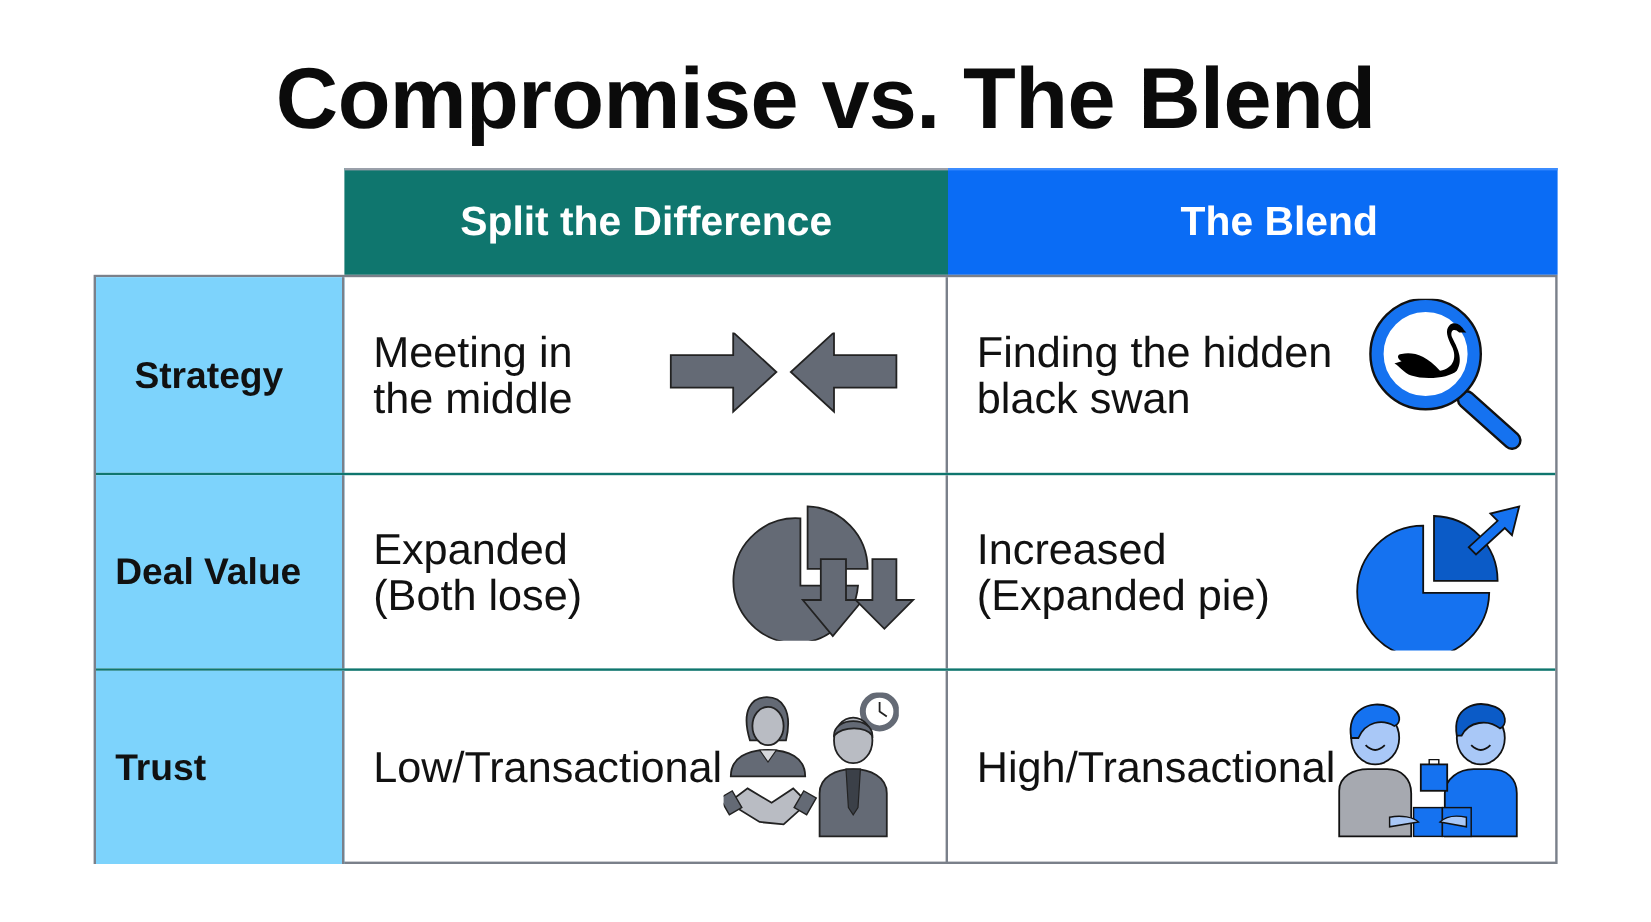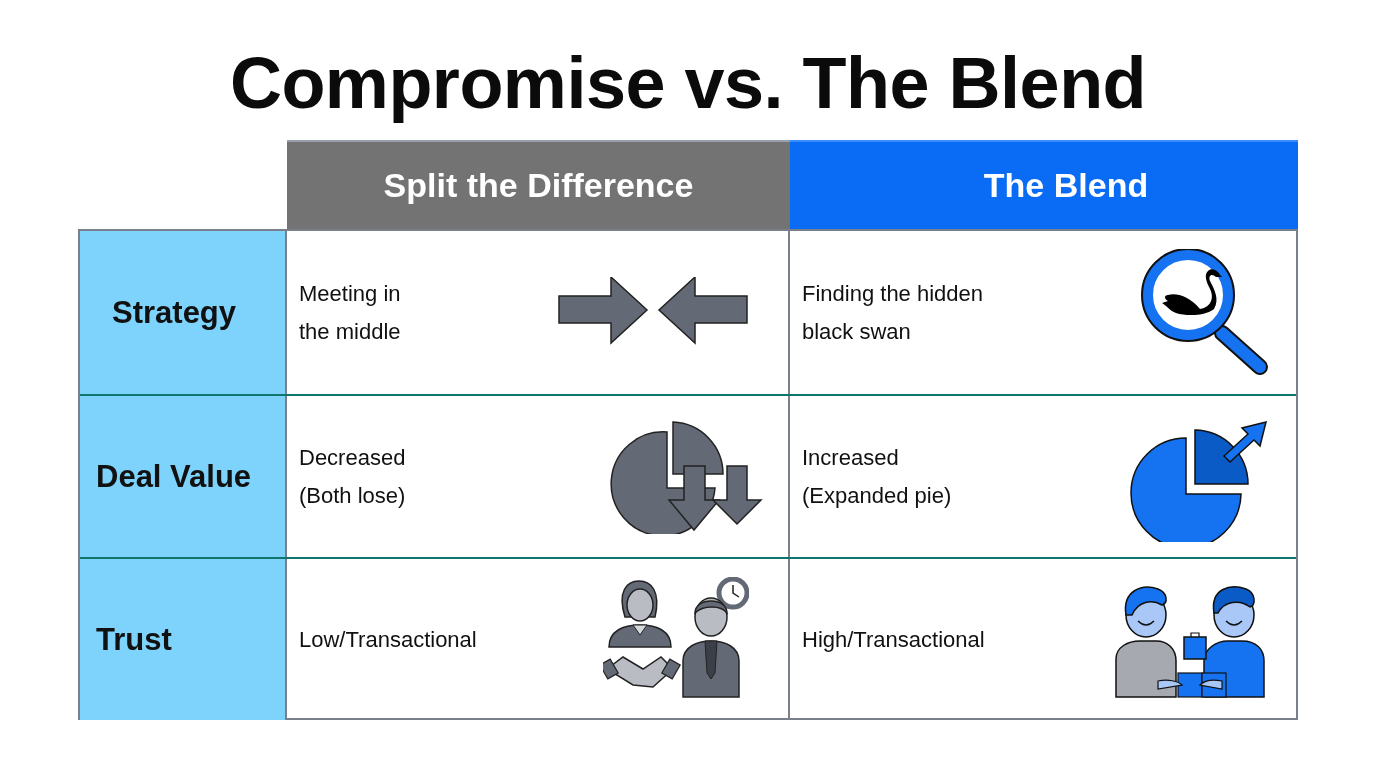--- a/index.html
+++ b/index.html
@@ -2,33 +2,33 @@
 <html><head>
 <meta charset="utf-8">
 <style>
   html, body { margin:0; padding:0; }
   body { width:1376px; height:768px; background:#ffffff; position:relative; overflow:hidden;
          font-family:"Liberation Sans", sans-serif; color:#111; }
   .title { position:absolute; left:0; width:1376px; top:42px; text-align:center;
            font-size:72px; font-weight:bold; letter-spacing:-0.5px; color:#0b0b0b; }
   .hdr { position:absolute; top:140px; height:89px; display:flex; align-items:center; justify-content:center;
          color:#fff; font-weight:bold; font-size:34px; box-sizing:border-box; }
-  .hdr.split { left:287px; width:503px; background:#737373; border-top:2px solid #9aa0aa; }
+  .hdr.split { left:287px; width:503px; background:#0f766e; border-top:2px solid #9aa0aa; }
   .hdr.blend { left:790px; width:508px; background:#0a6cf5; border-top:2px solid #3b8cff;padding-left:44px; }
   .grid { position:absolute; left:78px; top:229px; width:1220px; height:491px; box-sizing:border-box;
           border:2px solid #7a808a; }
   .row { position:absolute; left:0; width:100%; height:163px; box-sizing:border-box; }
   .row + .row { border-top:2px solid #0f766e; }
   .lbl { position:absolute; left:0; top:0; width:207px; height:100%; background:#7dd3fc;
          border-right:2px solid #7a808a; box-sizing:border-box; display:flex; align-items:center;
          font-weight:bold; font-size:31px; }
   .cell { position:absolute; top:0; height:100%; box-sizing:border-box; display:flex; align-items:center; }
   .cell.c1 { left:207px; width:503px; border-right:2px solid #7a808a; }
   .cell.c2 { left:710px; width:508px; }
-  .txt { position:absolute; left:12px; font-size:22px; line-height:38px; color:#111; white-space:pre-line; }
+  .txt { position:absolute; left:24px; font-size:36px; line-height:38px; color:#111; white-space:pre-line; }
   .ico { position:absolute; }
 </style>
 </head>
 <body>
 
 <div class="title">Compromise vs. The Blend</div>
 
 <div class="hdr split">Split the Difference</div>
 <div class="hdr blend">The Blend</div>
 
@@ -57,21 +57,21 @@
         <path d="M60,60 C72,58 74,48 70,40 C66,32 64,26 68,22 C72,18 78,22 80,26 L82,28 L76,28 C72,24 68,26 70,32 C74,40 80,50 74,60 C68,66 48,68 36,64 C30,62 26,56 22,54 L28,52 C24,50 24,46 28,46 C36,44 48,46 60,60 Z" fill="#000"></path>
       </svg>
     </div>
   </div>
 
   <div class="row" style="top:163px;">
     <div class="lbl">
         <span style="margin-left:16px">Deal Value</span>
       </div>
     <div class="cell c1">
-      <div class="txt">Decreased
+      <div class="txt">Expanded
 (Both lose)</div>
       <svg class="ico" style="left:320px; top:22px;" width="160" height="116" viewBox="0 0 160 116">
         <path d="M60,14 A52,52 0 1 0 108,70 L60,70 Z" fill="#646a75" stroke="#222" stroke-width="1.5"></path>
         <path d="M66,4 A52,52 0 0 1 116,56 L66,56 Z" fill="#646a75" stroke="#222" stroke-width="1.5"></path>
         <polygon points="77,48 98,48 98,82 112,82 87,112 62,82 77,82" fill="#646a75" stroke="#222" stroke-width="1.5"></polygon>
         <polygon points="120,48 140,48 140,82 154,82 130,106 106,82 120,82" fill="#646a75" stroke="#222" stroke-width="1.5"></polygon>
       </svg>
     </div>
     <div class="cell c2">
       <div class="txt">Increased

